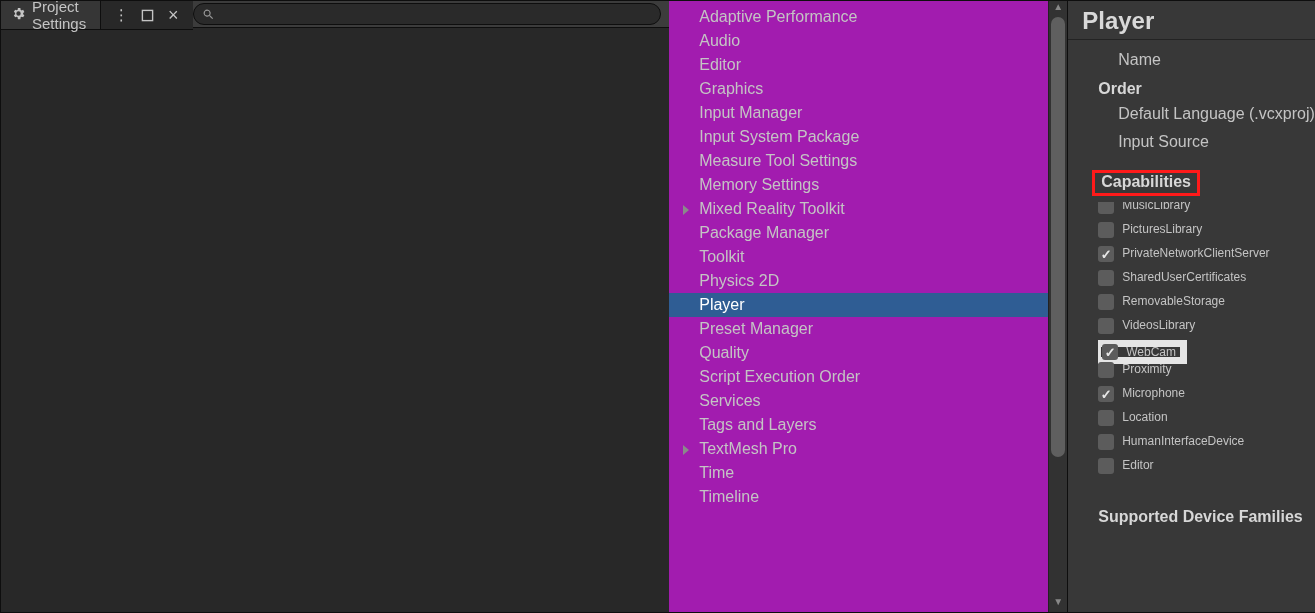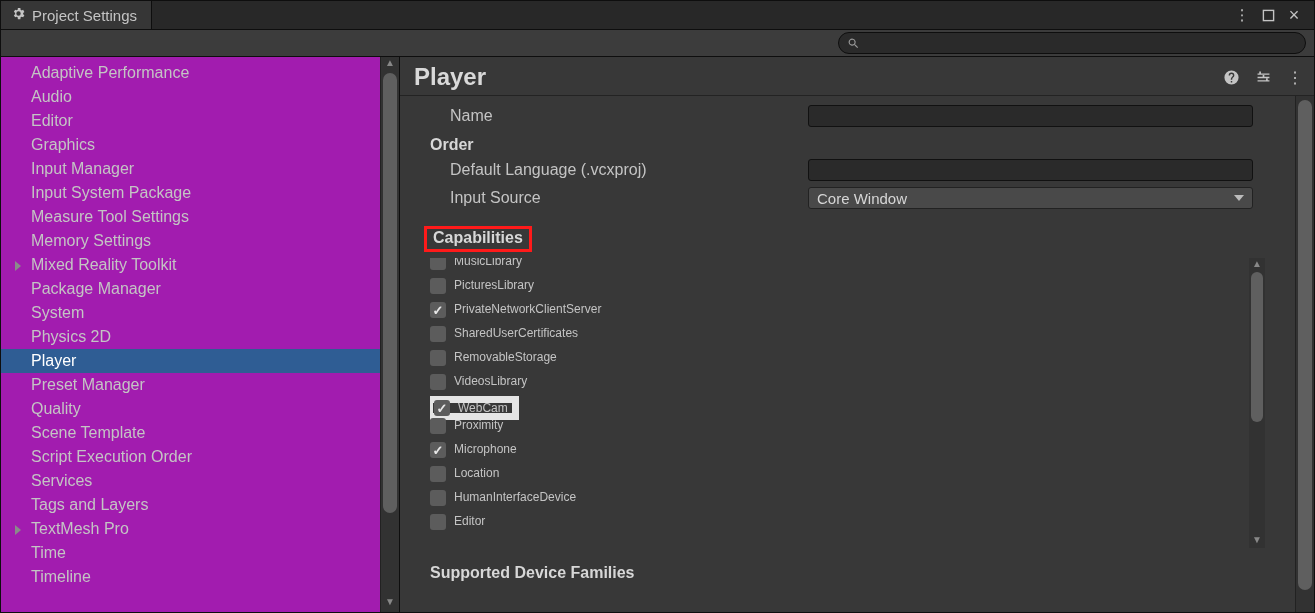--- a/index.html
+++ b/index.html
@@ -10,21 +10,21 @@
     background: #282828;
     color: #c4c4c4;
     font-family: "Segoe UI", Arial, sans-serif;
     font-size: 15px;
     overflow: hidden;
   }
   .window {
     width: 100%;
     height: 100%;
     display: flex;
-    flex-direction: column;
+    flex-direction: row;
     border: 1px solid #0e0e0e;
     box-sizing: border-box;
   }
   
   .titlebar {
     height: 28px;
     display: flex;
     background: #282828;
     align-items: stretch;
     border-bottom: 1px solid #0e0e0e;
@@ -336,26 +336,25 @@
           <div class="sidebar-item"><span>Adaptive Performance</span></div>
           <div class="sidebar-item"><span>Audio</span></div>
           <div class="sidebar-item"><span>Editor</span></div>
           <div class="sidebar-item"><span>Graphics</span></div>
           <div class="sidebar-item"><span>Input Manager</span></div>
           <div class="sidebar-item"><span>Input System Package</span></div>
           <div class="sidebar-item"><span>Measure Tool Settings</span></div>
           <div class="sidebar-item"><span>Memory Settings</span></div>
           <div class="sidebar-item has-children"><span>Mixed Reality Toolkit</span></div>
           <div class="sidebar-item"><span>Package Manager</span></div>
-          <div class="sidebar-item"><span>System</span></div>
+          <div class="sidebar-item"><span>Toolkit</span></div>
           <div class="sidebar-item"><span>Physics 2D</span></div>
           <div class="sidebar-item selected"><span>Player</span></div>
           <div class="sidebar-item"><span>Preset Manager</span></div>
           <div class="sidebar-item"><span>Quality</span></div>
-          <div class="sidebar-item"><span>Scene Template</span></div>
           <div class="sidebar-item"><span>Script Execution Order</span></div>
           <div class="sidebar-item"><span>Services</span></div>
           <div class="sidebar-item"><span>Tags and Layers</span></div>
           <div class="sidebar-item has-children"><span>TextMesh Pro</span></div>
           <div class="sidebar-item"><span>Time</span></div>
           <div class="sidebar-item"><span>Timeline</span></div>
         </div>
       <div class="sidebar-scroll">
         <div class="up">▲</div>
         <div class="thumb"></div>

